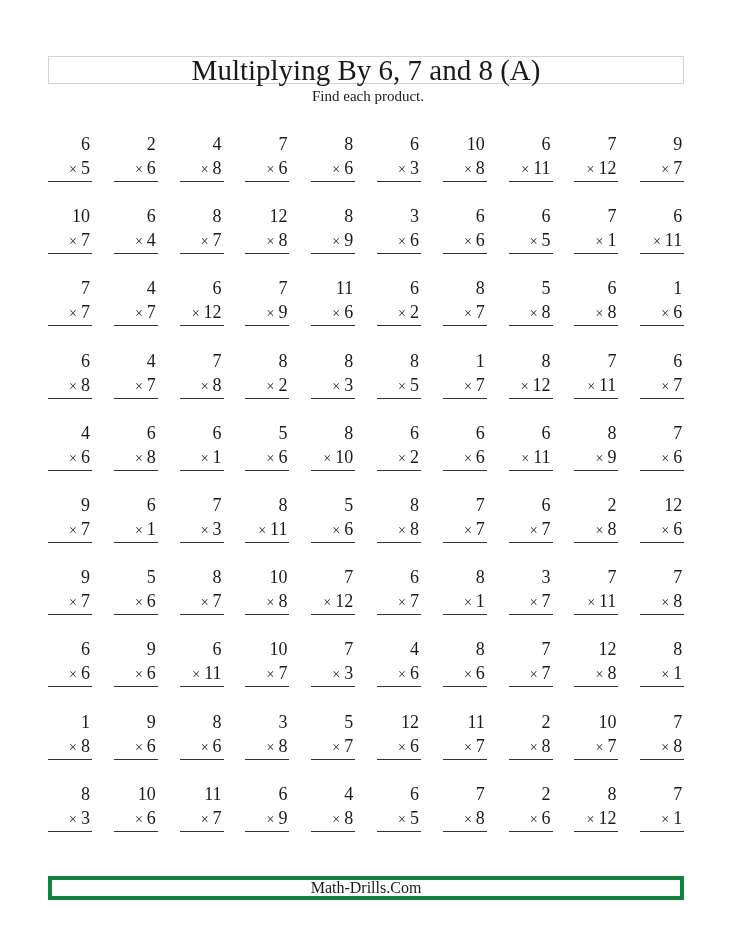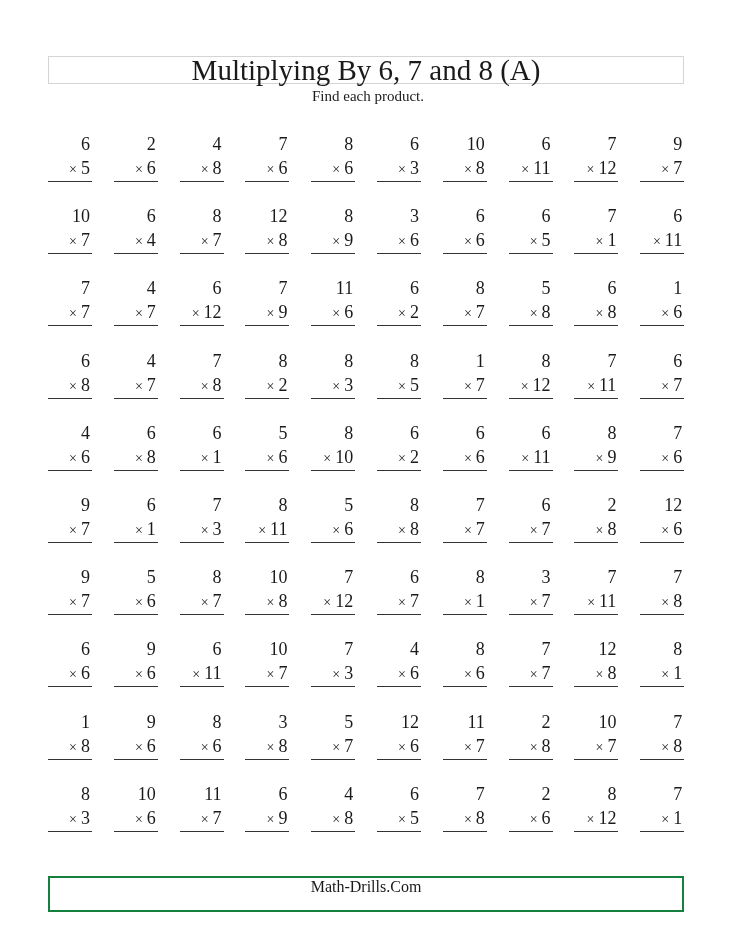--- a/index.html
+++ b/index.html
@@ -14,23 +14,23 @@
   .grid { position: absolute; left: 48px; top: 130px; width: 640px; }
   .row { display: flex; height: 72.2px; }
   .prob { width: 44px; margin-right: 21.8px; position: relative; height: 72px; }
   .prob:last-child { margin-right: 0; }
   .top, .bot { position: absolute; right: 2px; font-family: "Liberation Serif", serif;
                font-size: 18px; line-height: 20px; text-align: right; white-space: nowrap; }
   .top { top: 4px; }
   .bot { top: 28px; }
   .bot .x { font-size: 14px; margin-right: 4px; }
   .line { position: absolute; left: 0; width: 44px; top: 51px; height: 0; border-top: 1.3px solid #333; }
-  .footer-box { position: absolute; left: 48px; top: 876px; width: 636px; height: 36px;
-                border: 2px solid #15803d; box-sizing: border-box;
-                display: flex; align-items: flex-start; justify-content: center; }
+  .footer-box { position: absolute; left: 48px; top: 876px; width: 636px; height: 24px;
+                border: 4px solid #15803d; box-sizing: border-box;
+                display: flex; align-items: center; justify-content: center; }
   .footer { font-family: "Liberation Serif", serif; font-size: 16px; }
 </style>
 </head>
 <body>
 
 <div class="title-box">
   <span class="title">Multiplying By 6, 7 and 8 (A)</span>
 </div>
 <div class="subtitle">Find each product.</div>
 

